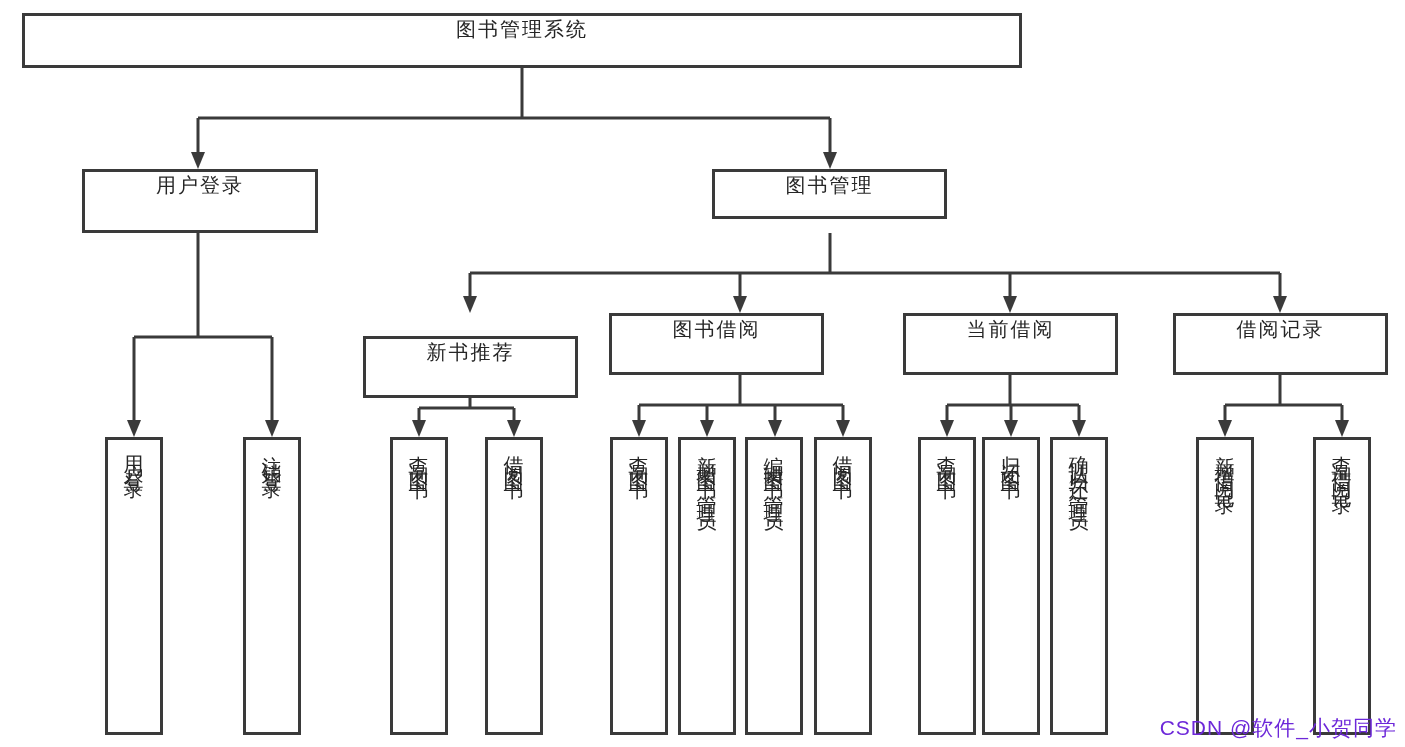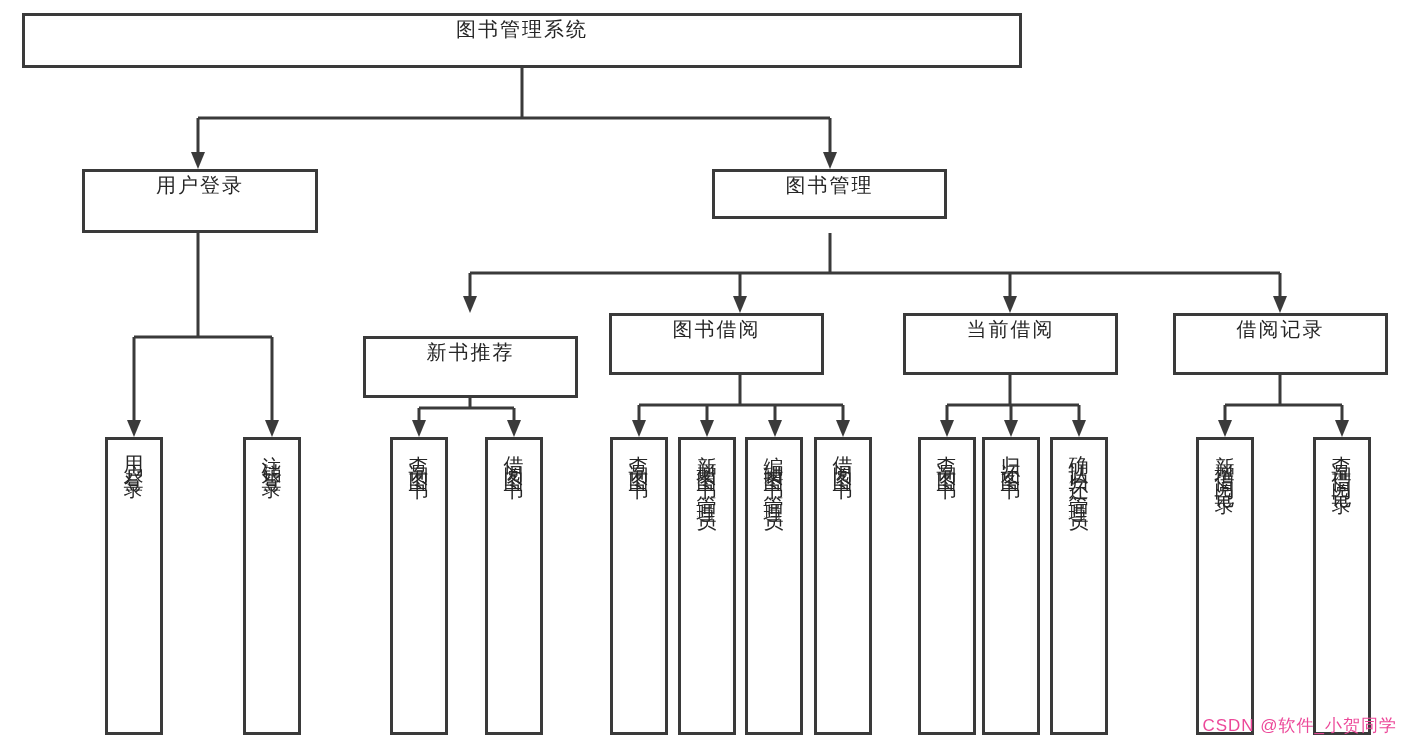--- a/index.html
+++ b/index.html
@@ -4,21 +4,21 @@
 <style>
   html,body{margin:0;padding:0;}
   body{font-family:"Liberation Sans","DejaVu Sans",sans-serif;background:#ffffff;}
   #stage{position:relative;width:1405px;height:747px;background:#ffffff;overflow:hidden;}
   #wires{position:absolute;left:0;top:0;width:1405px;height:747px;}
   .node{position:absolute;box-sizing:border-box;background:#ffffff;border:3px solid #3a3a3a;
         display:flex;align-items:flex-start;justify-content:center;color:#262626;}
   .hnode span{font-size:20px;letter-spacing:2px;white-space:nowrap;}
   .vnode span{writing-mode:vertical-rl;text-orientation:mixed;font-size:20px;letter-spacing:8px;
               line-height:1;white-space:nowrap;}
-  #watermark{position:absolute;right:8px;top:714px;color:#ec4899;font-size:17px;letter-spacing:1px;}
+  #watermark{position:absolute;right:8px;top:714px;color:#6d28d9;font-size:21px;letter-spacing:1px;}
 </style>
 </head>
 <body>
 
 <div id="stage">
 
   <svg id="wires" viewBox="0 0 1405 747" xmlns="http://www.w3.org/2000/svg">
     <g stroke="#3a3a3a" stroke-width="3" fill="none">
       <path d="M522 68 V118 M198 118 H830 M198 118 V154 M830 118 V154"></path>
       <path d="M198 233 V337 M134 337 H272 M134 337 V422 M272 337 V422"></path>

